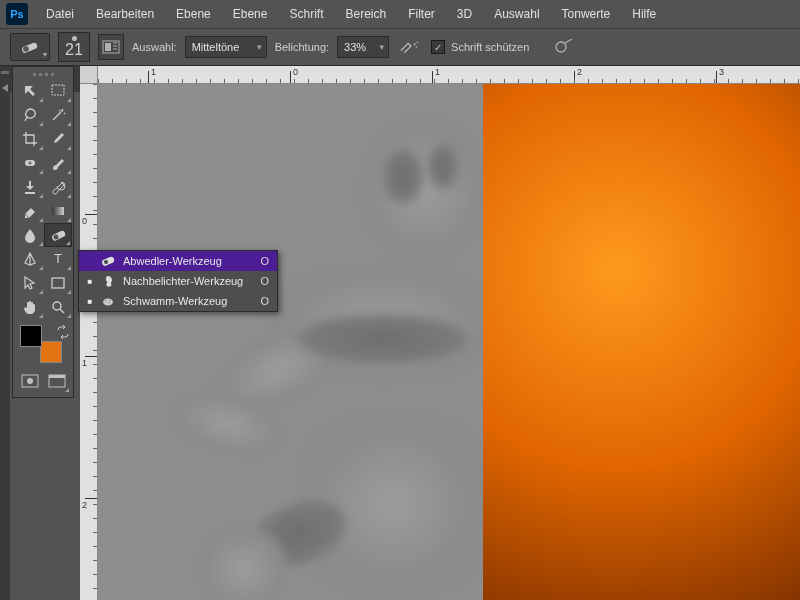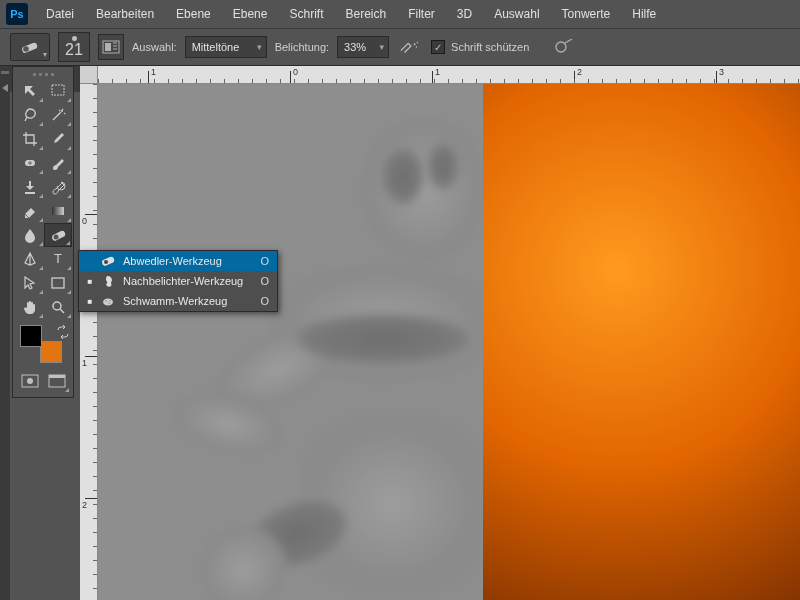--- a/index.html
+++ b/index.html
@@ -63,21 +63,21 @@
 .img-right { position: absolute; left: 385px; top: 0; right: 0; height: 100%; background: radial-gradient(circle at 40% 35%, #ff9a1f 0%, #e16500 50%, #7a2e00 100%); }
 
 
 .sketch { position: absolute; inset: 0; opacity: 0.55; }
 .sk { position: absolute; background: radial-gradient(ellipse, #aaa 0%, #888 60%, transparent 100%); filter: blur(4px); }
 .skd { position: absolute; background: radial-gradient(ellipse, #555 0%, #6a6a6a 60%, transparent 100%); filter: blur(5px); }
 
 
 .flyout { position: absolute; left: 78px; top: 250px; width: 200px; background: #4e4e4e; border: 1px solid #2a2a2a; box-shadow: 2px 2px 6px rgba(0,0,0,0.5); }
 .fly-item { display: flex; align-items: center; height: 20px; padding: 0 8px; color: #e8e8e8; font-size: 11px; gap: 8px; }
-.fly-item.sel { background: #0369a1; }
+.fly-item.sel { background: #4c1d95; }
 .fly-bullet { width: 6px; text-align: center; font-size: 8px; }
 .fly-icon { width: 14px; height: 14px; display: flex; align-items: center; justify-content: center; }
 .fly-label { flex: 1; }
 .fly-key { color: #d8d8d8; }
 
 svg { display: block; }
 </style>
 </head>
 <body>
 

